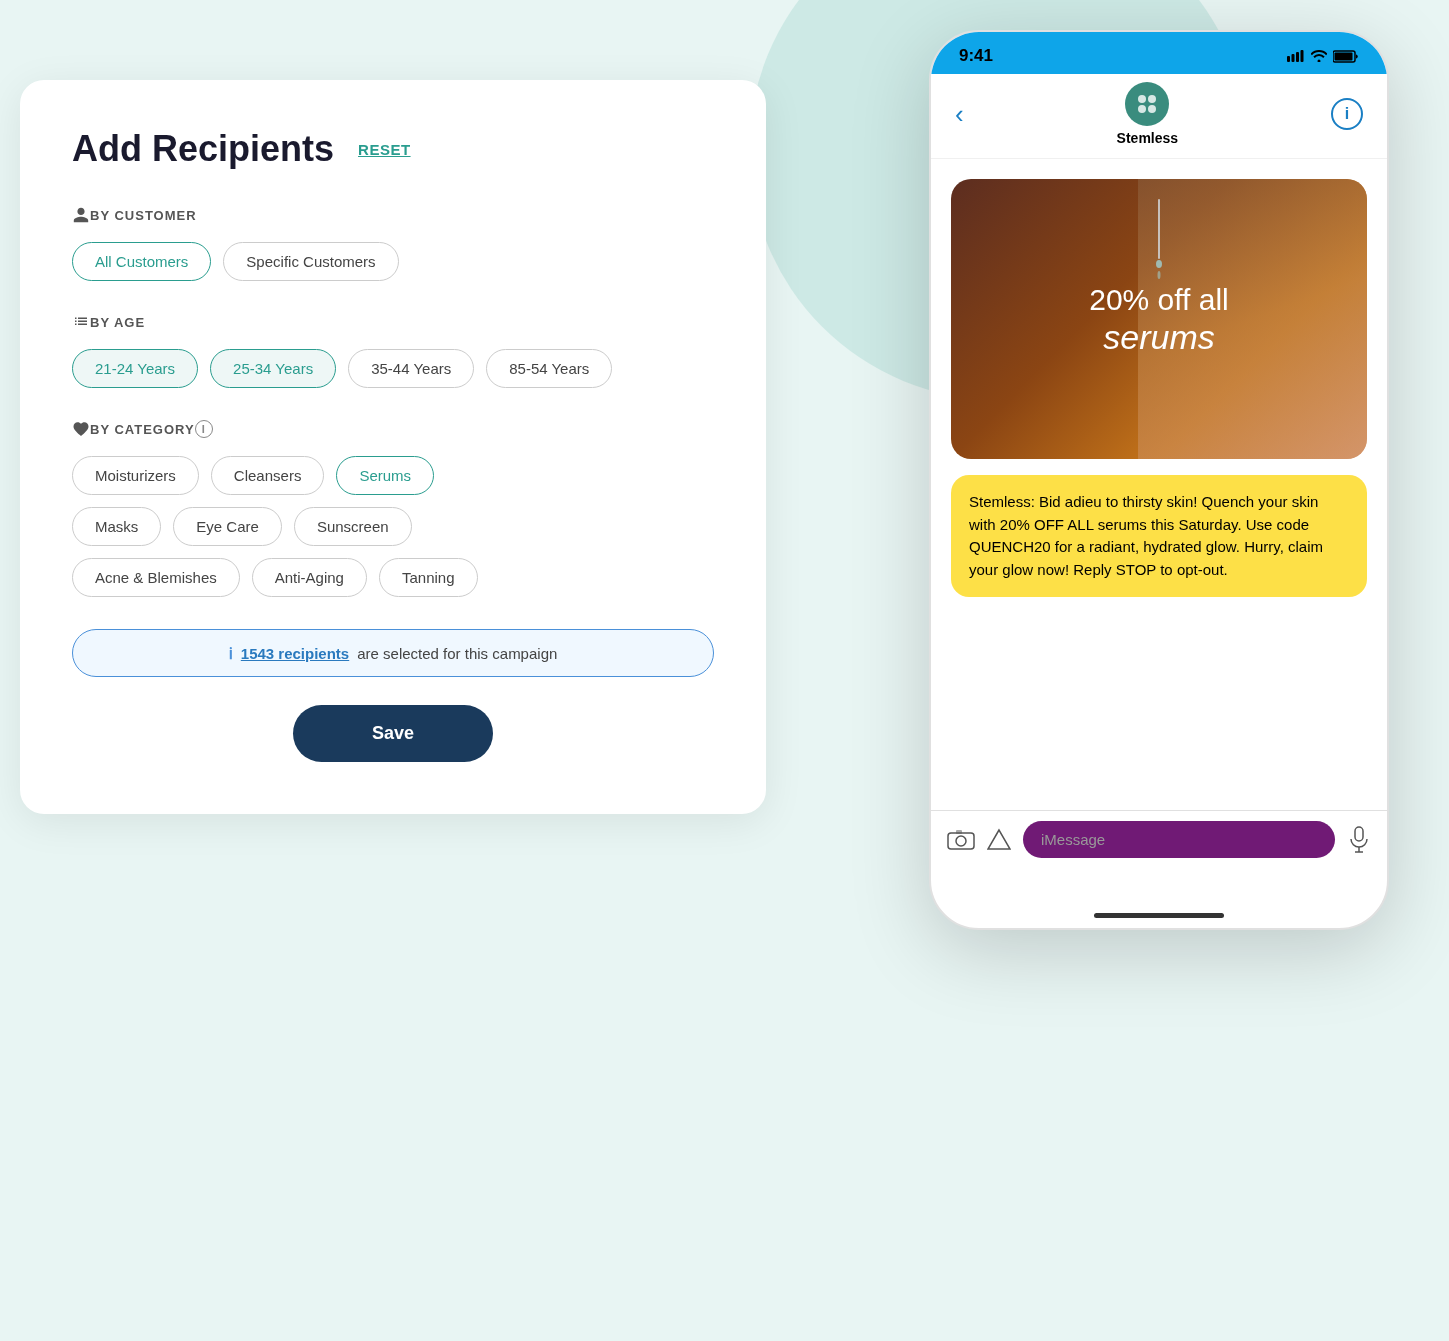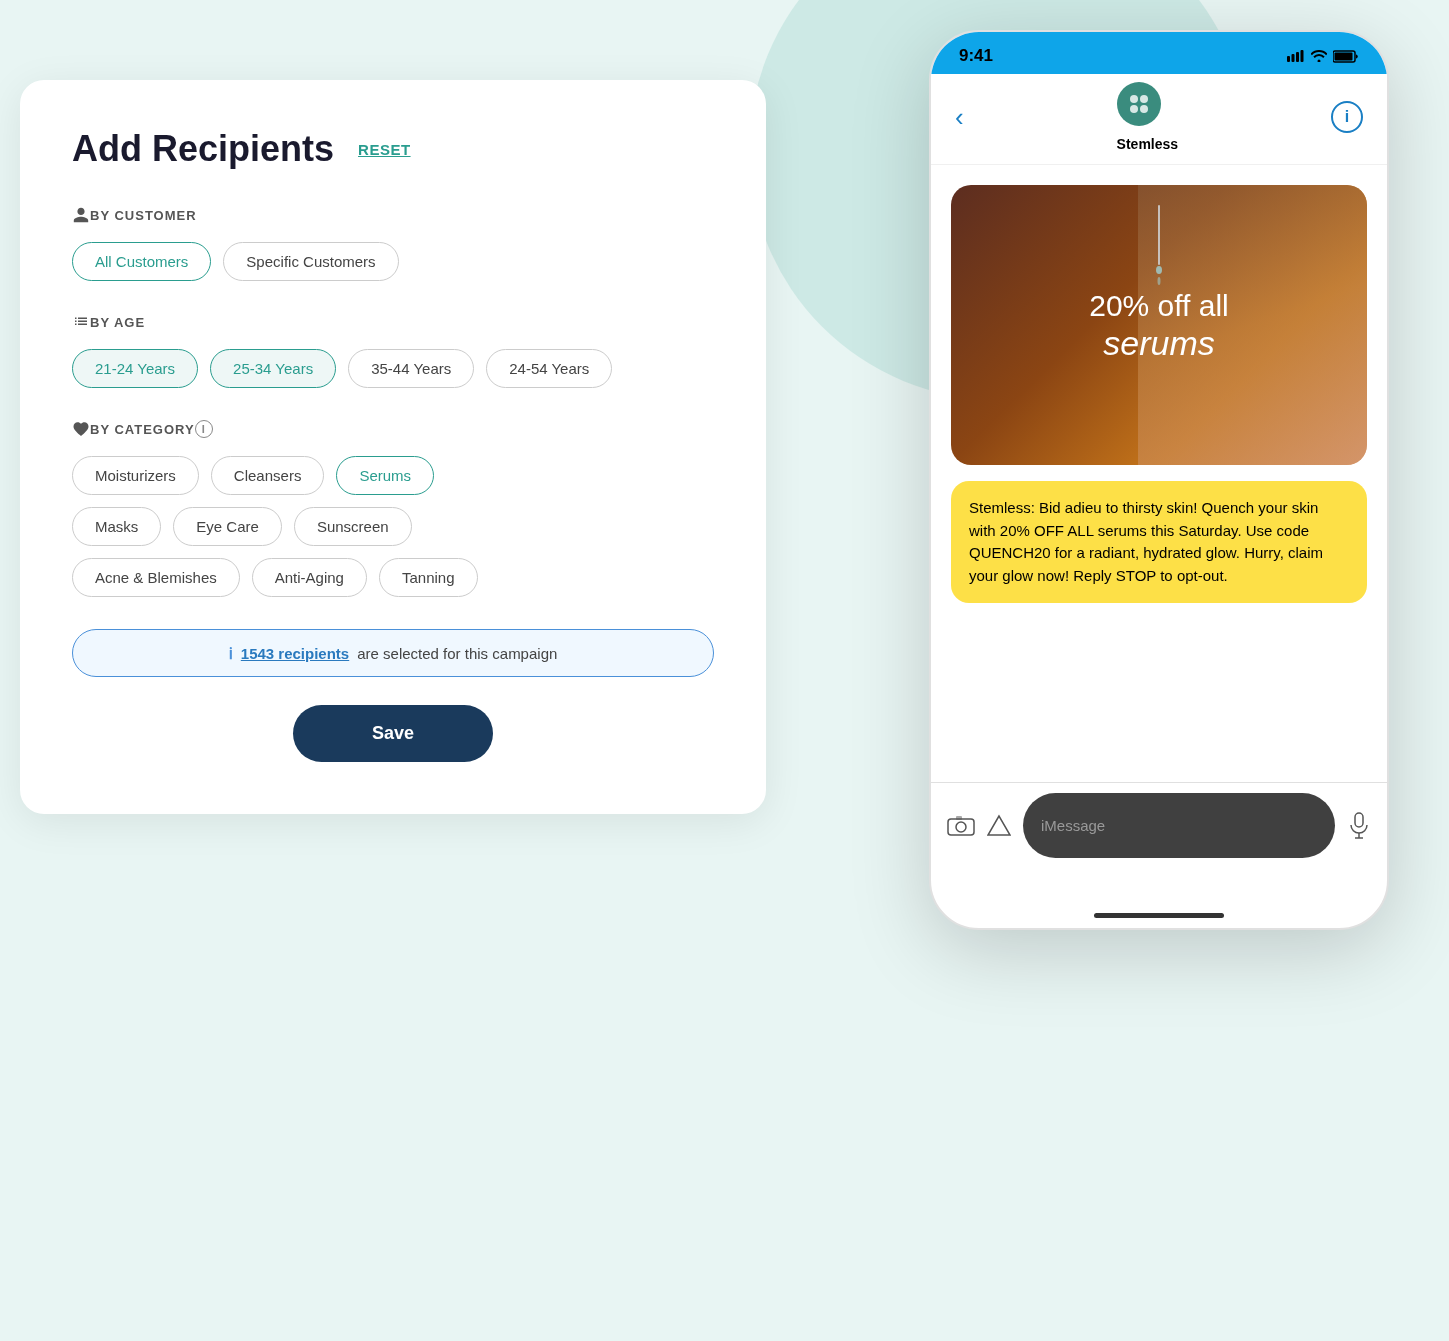--- a/index.html
+++ b/index.html
@@ -212,22 +212,22 @@
 
     .back-chevron {
       color: #1a7fc4;
       font-size: 26px;
       cursor: pointer;
     }
 
     .phone-contact {
       display: flex;
       flex-direction: column;
-      align-items: flex-start;
-      gap: 10px;
+      align-items: center;
+      gap: 4px;
     }
 
     .contact-avatar {
       width: 44px;
       height: 44px;
       background: #3a8c7e;
       border-radius: 50%;
       display: flex;
       align-items: center;
       justify-content: center;
@@ -318,23 +318,23 @@
       display: flex;
       align-items: center;
       padding: 10px 16px;
       gap: 12px;
       background: #fff;
       border-top: 1px solid #e0e0e0;
     }
 
     .phone-input-field {
       flex: 1;
-      background: #404040;
+      background: #701a75;
       border-radius: 50px;
-      padding: 24px 18px;
+      padding: 10px 18px;
       font-size: 15px;
       color: #999;
       border: none;
     }
 
     .phone-home-bar {
       position: absolute;
       bottom: 10px;
       left: 50%;
       transform: translateX(-50%);
@@ -373,21 +373,21 @@
     <div class="section-label">
       <svg viewBox="0 0 24 24">
         <path d="M4 6h2v2H4zm0 4h2v2H4zm0 4h2v2H4zM8 6h12v2H8zm0 4h12v2H8zm0 4h12v2H8z"></path>
       </svg>
       <span>BY AGE</span>
     </div>
     <div class="chips-row">
       <button class="chip selected-fill">21-24 Years</button>
       <button class="chip selected-fill">25-34 Years</button>
       <button class="chip">35-44 Years</button>
-      <button class="chip">24-54 Years</button>
+      <button class="chip">85-54 Years</button>
     </div>
   </div>
 
   <div class="section">
     <div class="section-label">
       <svg viewBox="0 0 24 24">
         <path d="M12 21.35l-1.45-1.32C5.4 15.36 2 12.28 2 8.5 2 5.42 4.42 3 7.5 3c1.74 0 3.41.81 4.5 2.09C13.09 3.81 14.76 3 16.5 3 19.58 3 22 5.42 22 8.5c0 3.78-3.4 6.86-8.55 11.54L12 21.35z"></path>
       </svg>
       <span>BY CATEGORY</span>
       <span class="info-icon">i</span>

